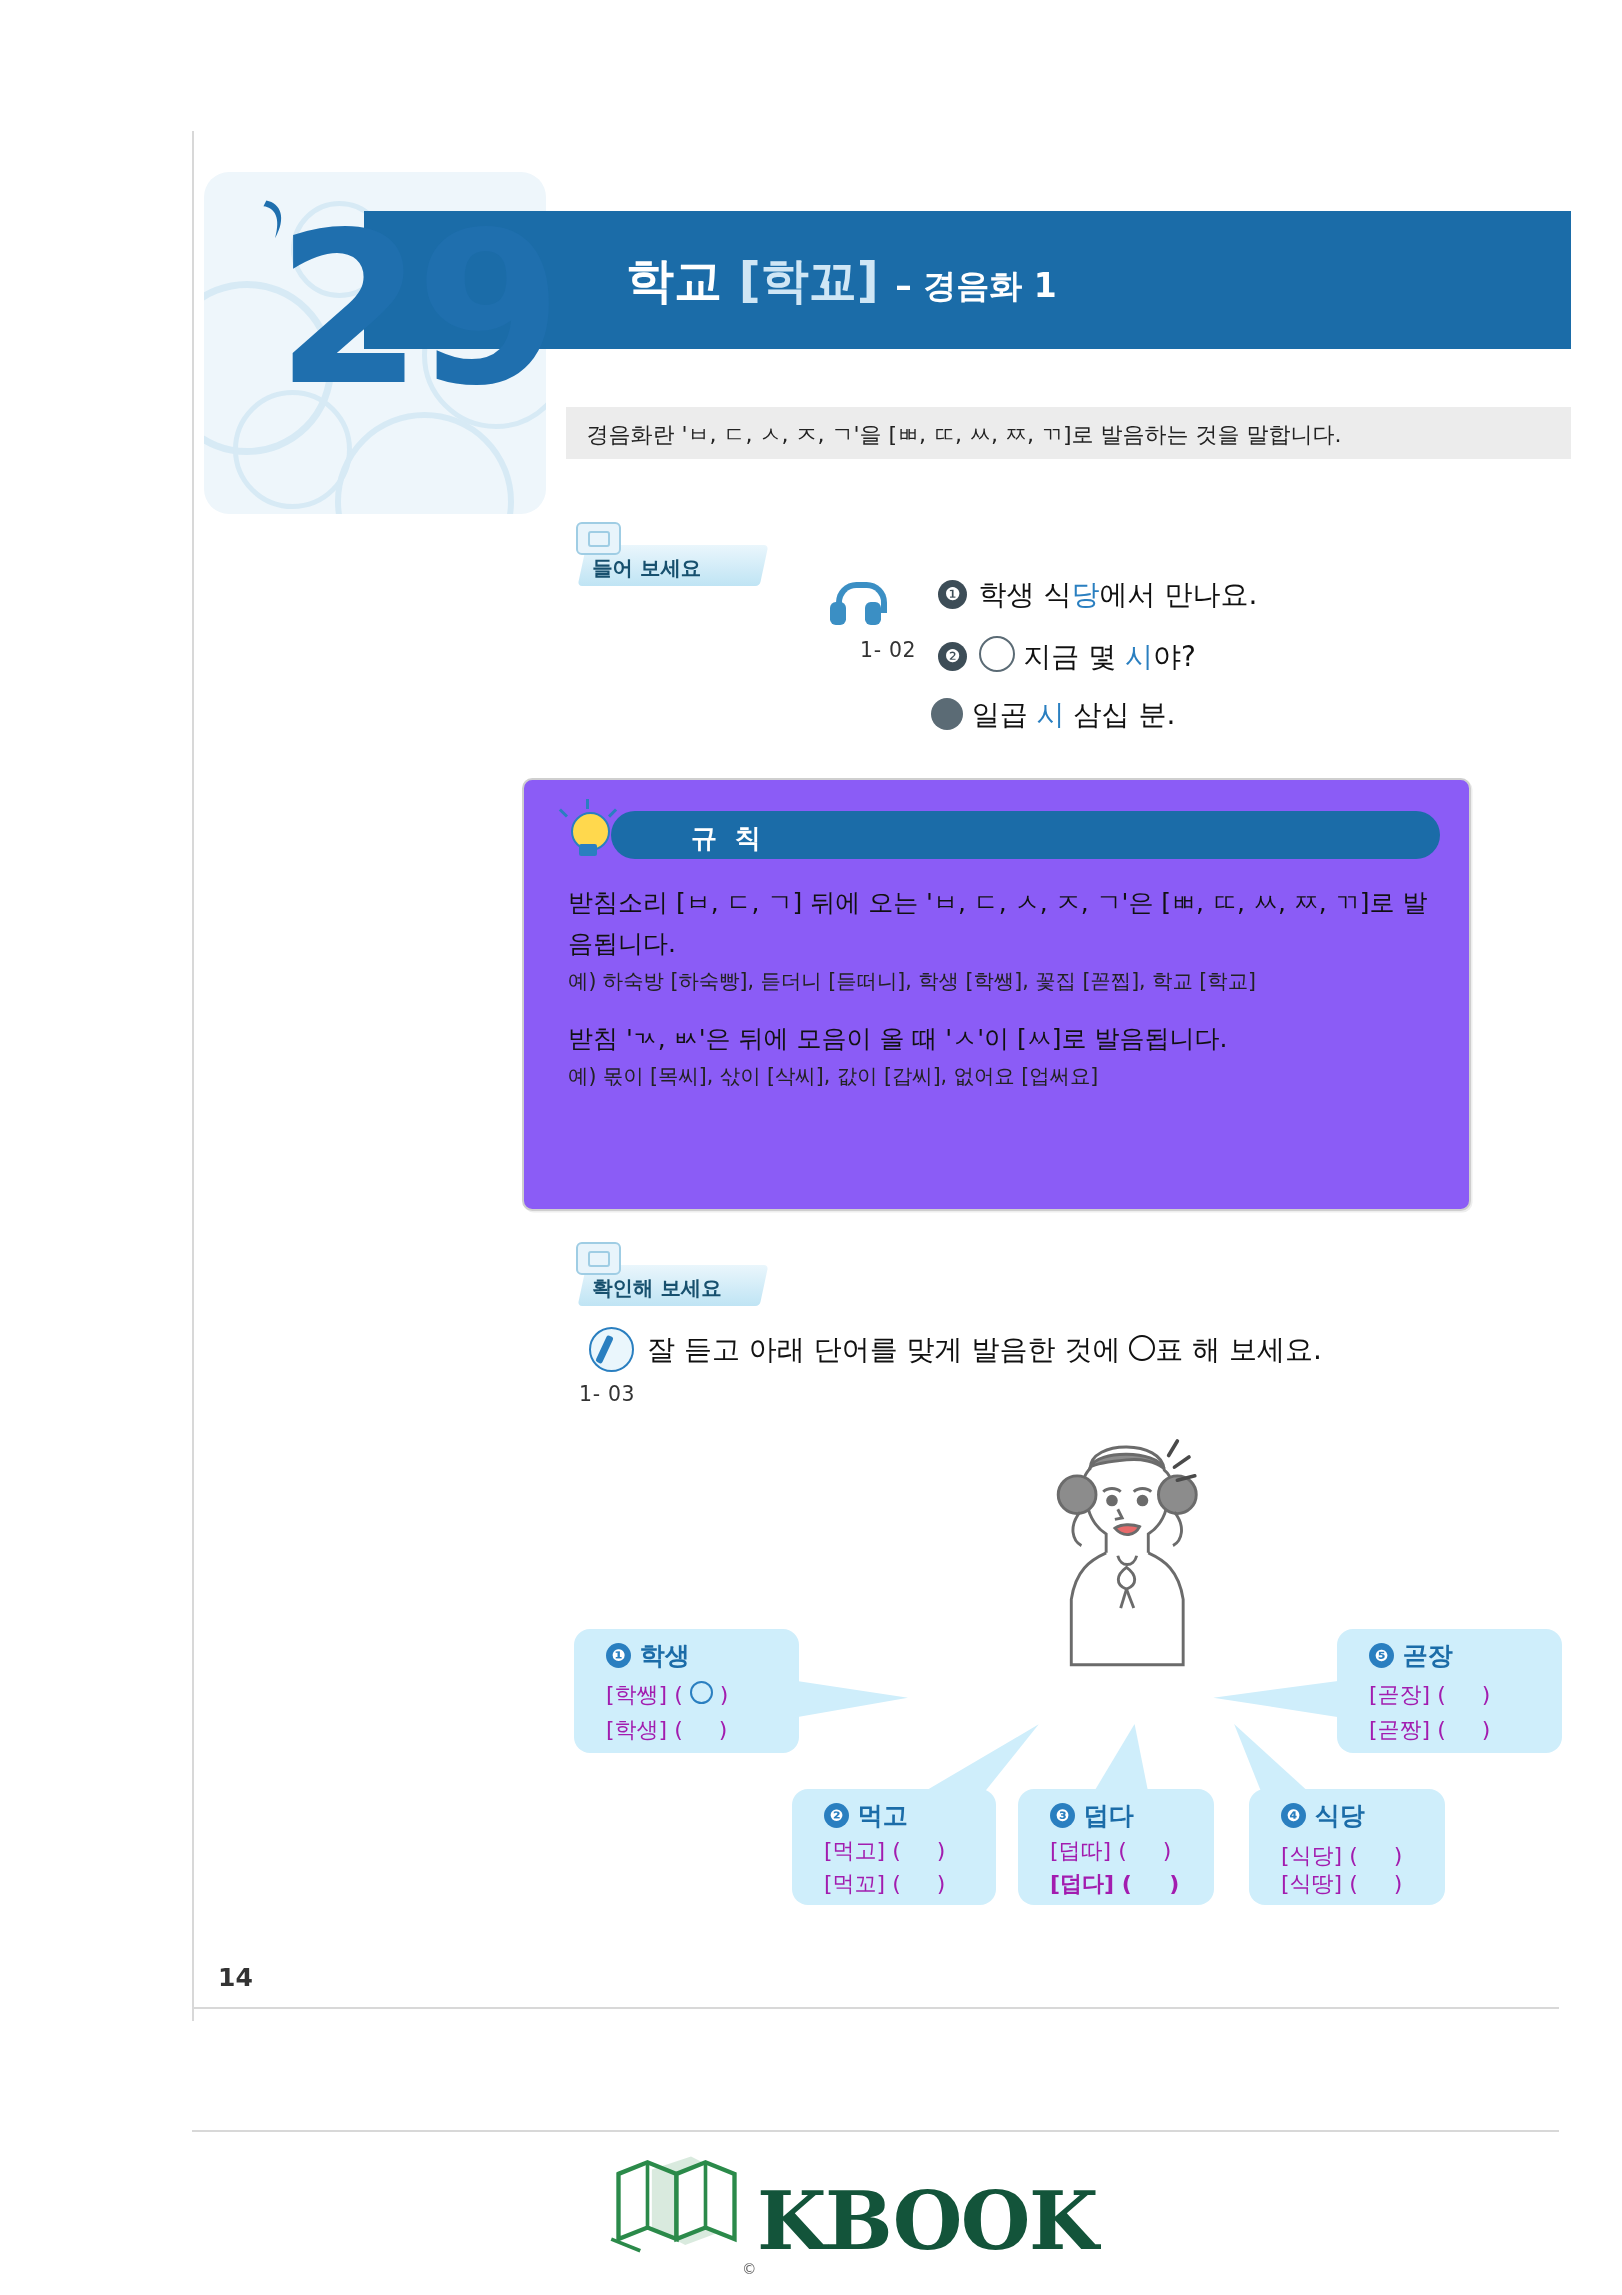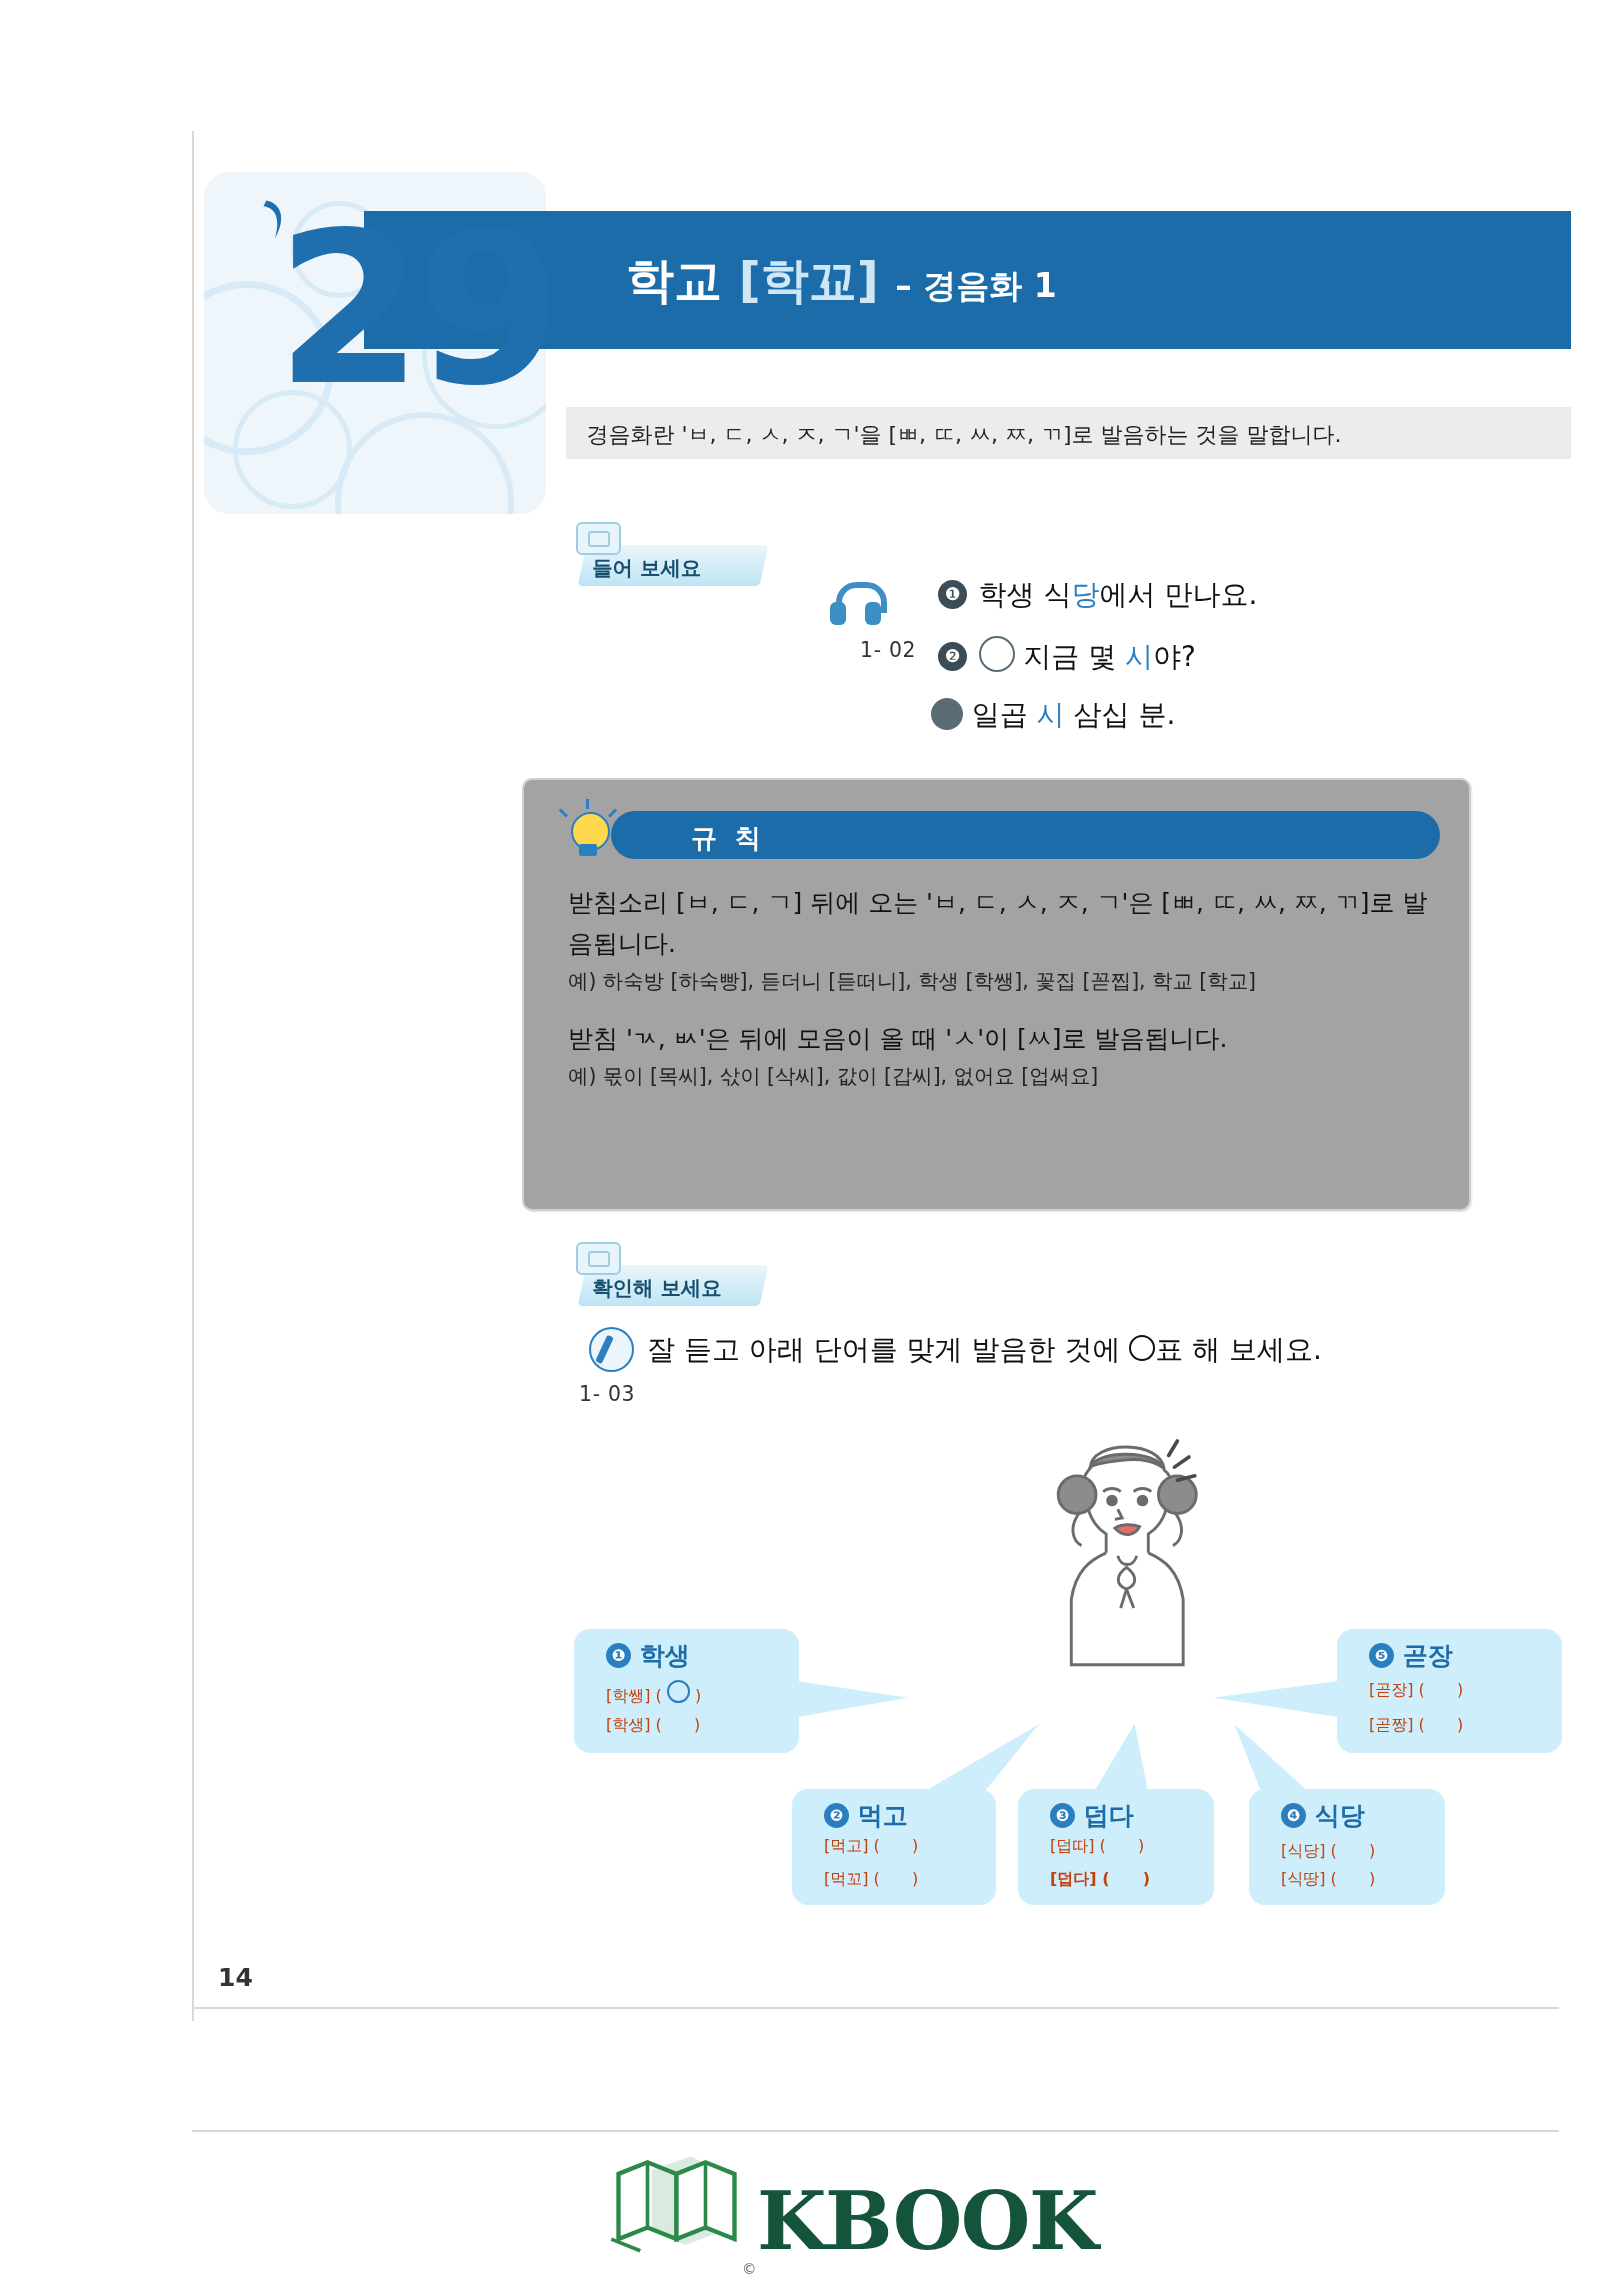--- a/index.html
+++ b/index.html
@@ -118,21 +118,21 @@
   .face2{
     display:inline-block;width:32px;height:32px;border-radius:50%;
     background:#5b6b75;vertical-align:-5.8px;margin-right:8.7px;
   }
   .indent1{padding-left:0px;margin-left:36px;}
   .indent2{padding-left:29px;}
 
   
   .rulecard{
     position:absolute;left:522px;top:778px;width:945px;height:429px;
-    background:#a3a3a3;border:2.2px solid #cfcfcf;border-radius:10.2px;
+    background:#8b5cf6;border:2.2px solid #cfcfcf;border-radius:10.2px;
     box-shadow:1.5px 1.5px 0 #eee;
   }
   .rulehead{
     position:absolute;left:87px;top:30.5px;width:829px;height:48px;
     background:#1b6ca8;border-radius:24px;
   }
   .rulehead .rtitle{
     position:absolute;left:80px;top:10.2px;color:#fff;font-size:26px;font-weight:bold;letter-spacing:4.4px;
   }
   .bulb{
@@ -184,21 +184,21 @@
   }
   .bubble .btitle{
     position:absolute;left:32px;top:10.2px;font-size:25px;font-weight:bold;color:#1b6ca8;white-space:nowrap;
   }
   .bubble .btitle .num{
     display:inline-block;width:25px;height:25px;border-radius:50%;
     background:#2a7fc0;color:#fff;font-size:16px;line-height:25px;text-align:center;
     margin-right:8.7px;vertical-align:2.9px;
   }
   .bubble .brow{
-    position:absolute;font-size:16px;color:#c2410c;white-space:nowrap;
+    position:absolute;font-size:22px;color:#a21caf;white-space:nowrap;
   }
   .tail{position:absolute;width:0;height:0;}
 
   .b1{left:0px;top:204px;width:225px;height:124px;}
   .b5{left:763px;top:204px;width:225px;height:124px;}
   .b2{left:218px;top:364px;width:204px;height:116px;}
   .b3{left:444px;top:364px;width:196px;height:116px;}
   .b4{left:662px;top:364px;width:196px;height:116px;margin-left:13px;}
 
   .markcircle{

